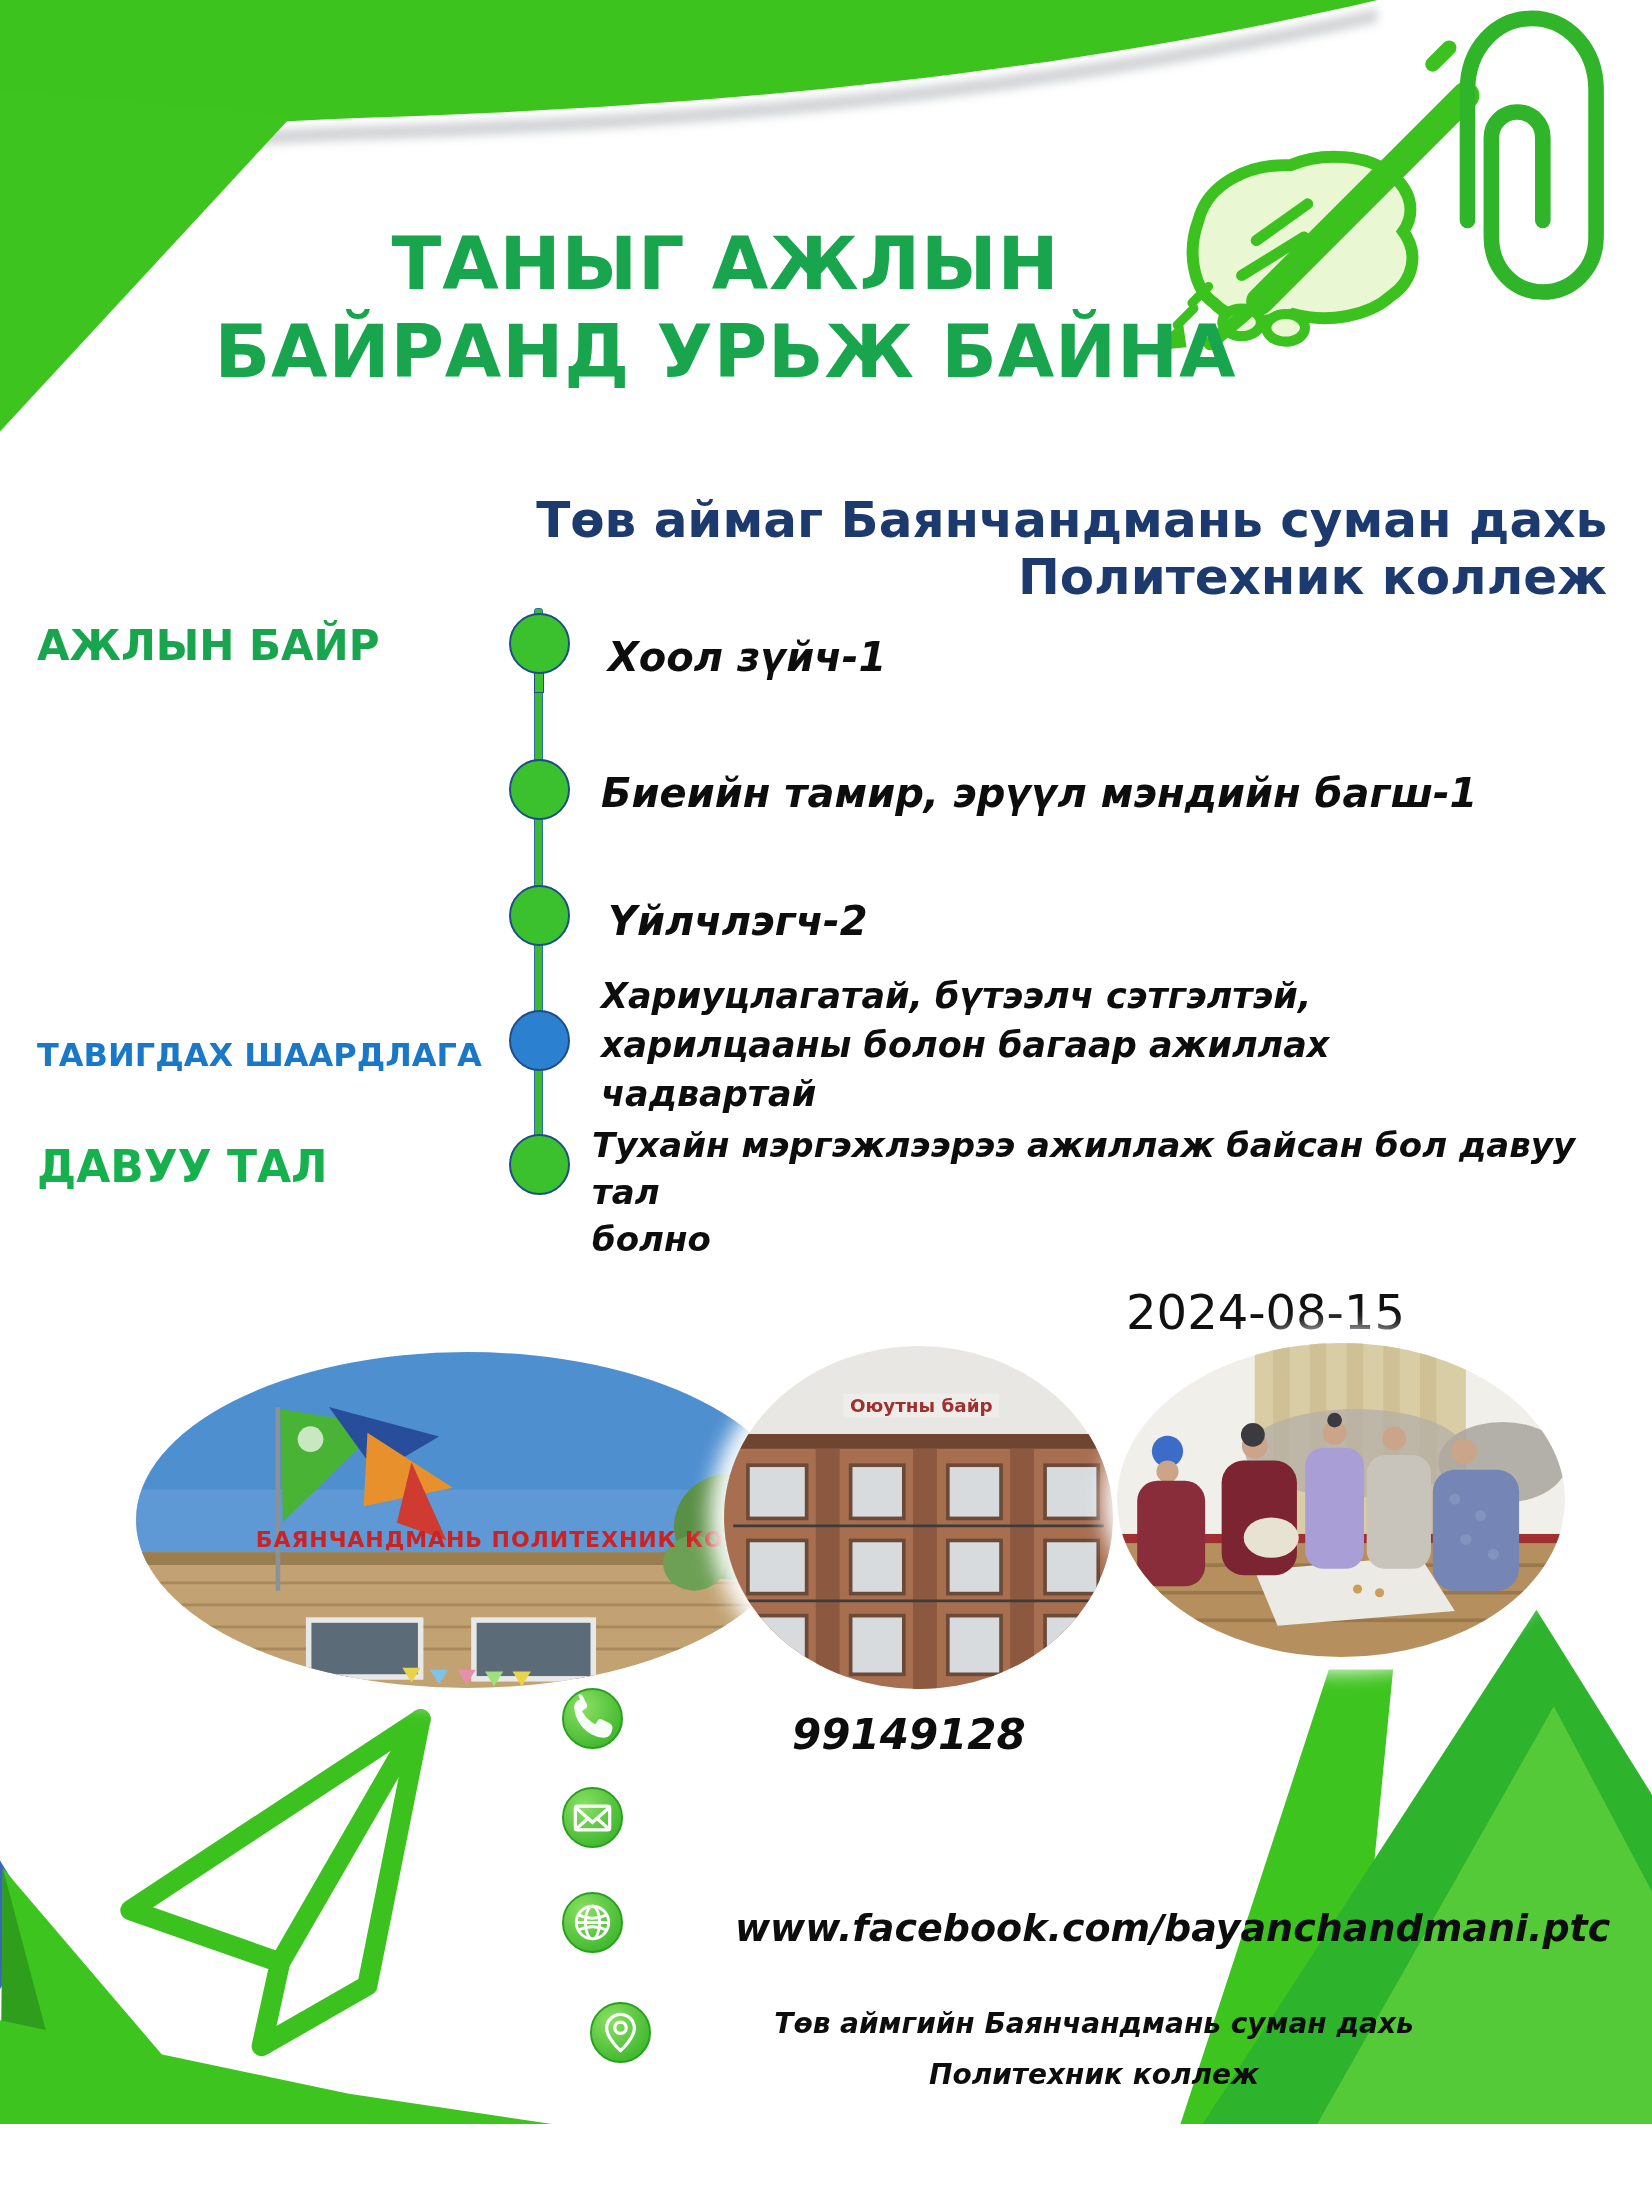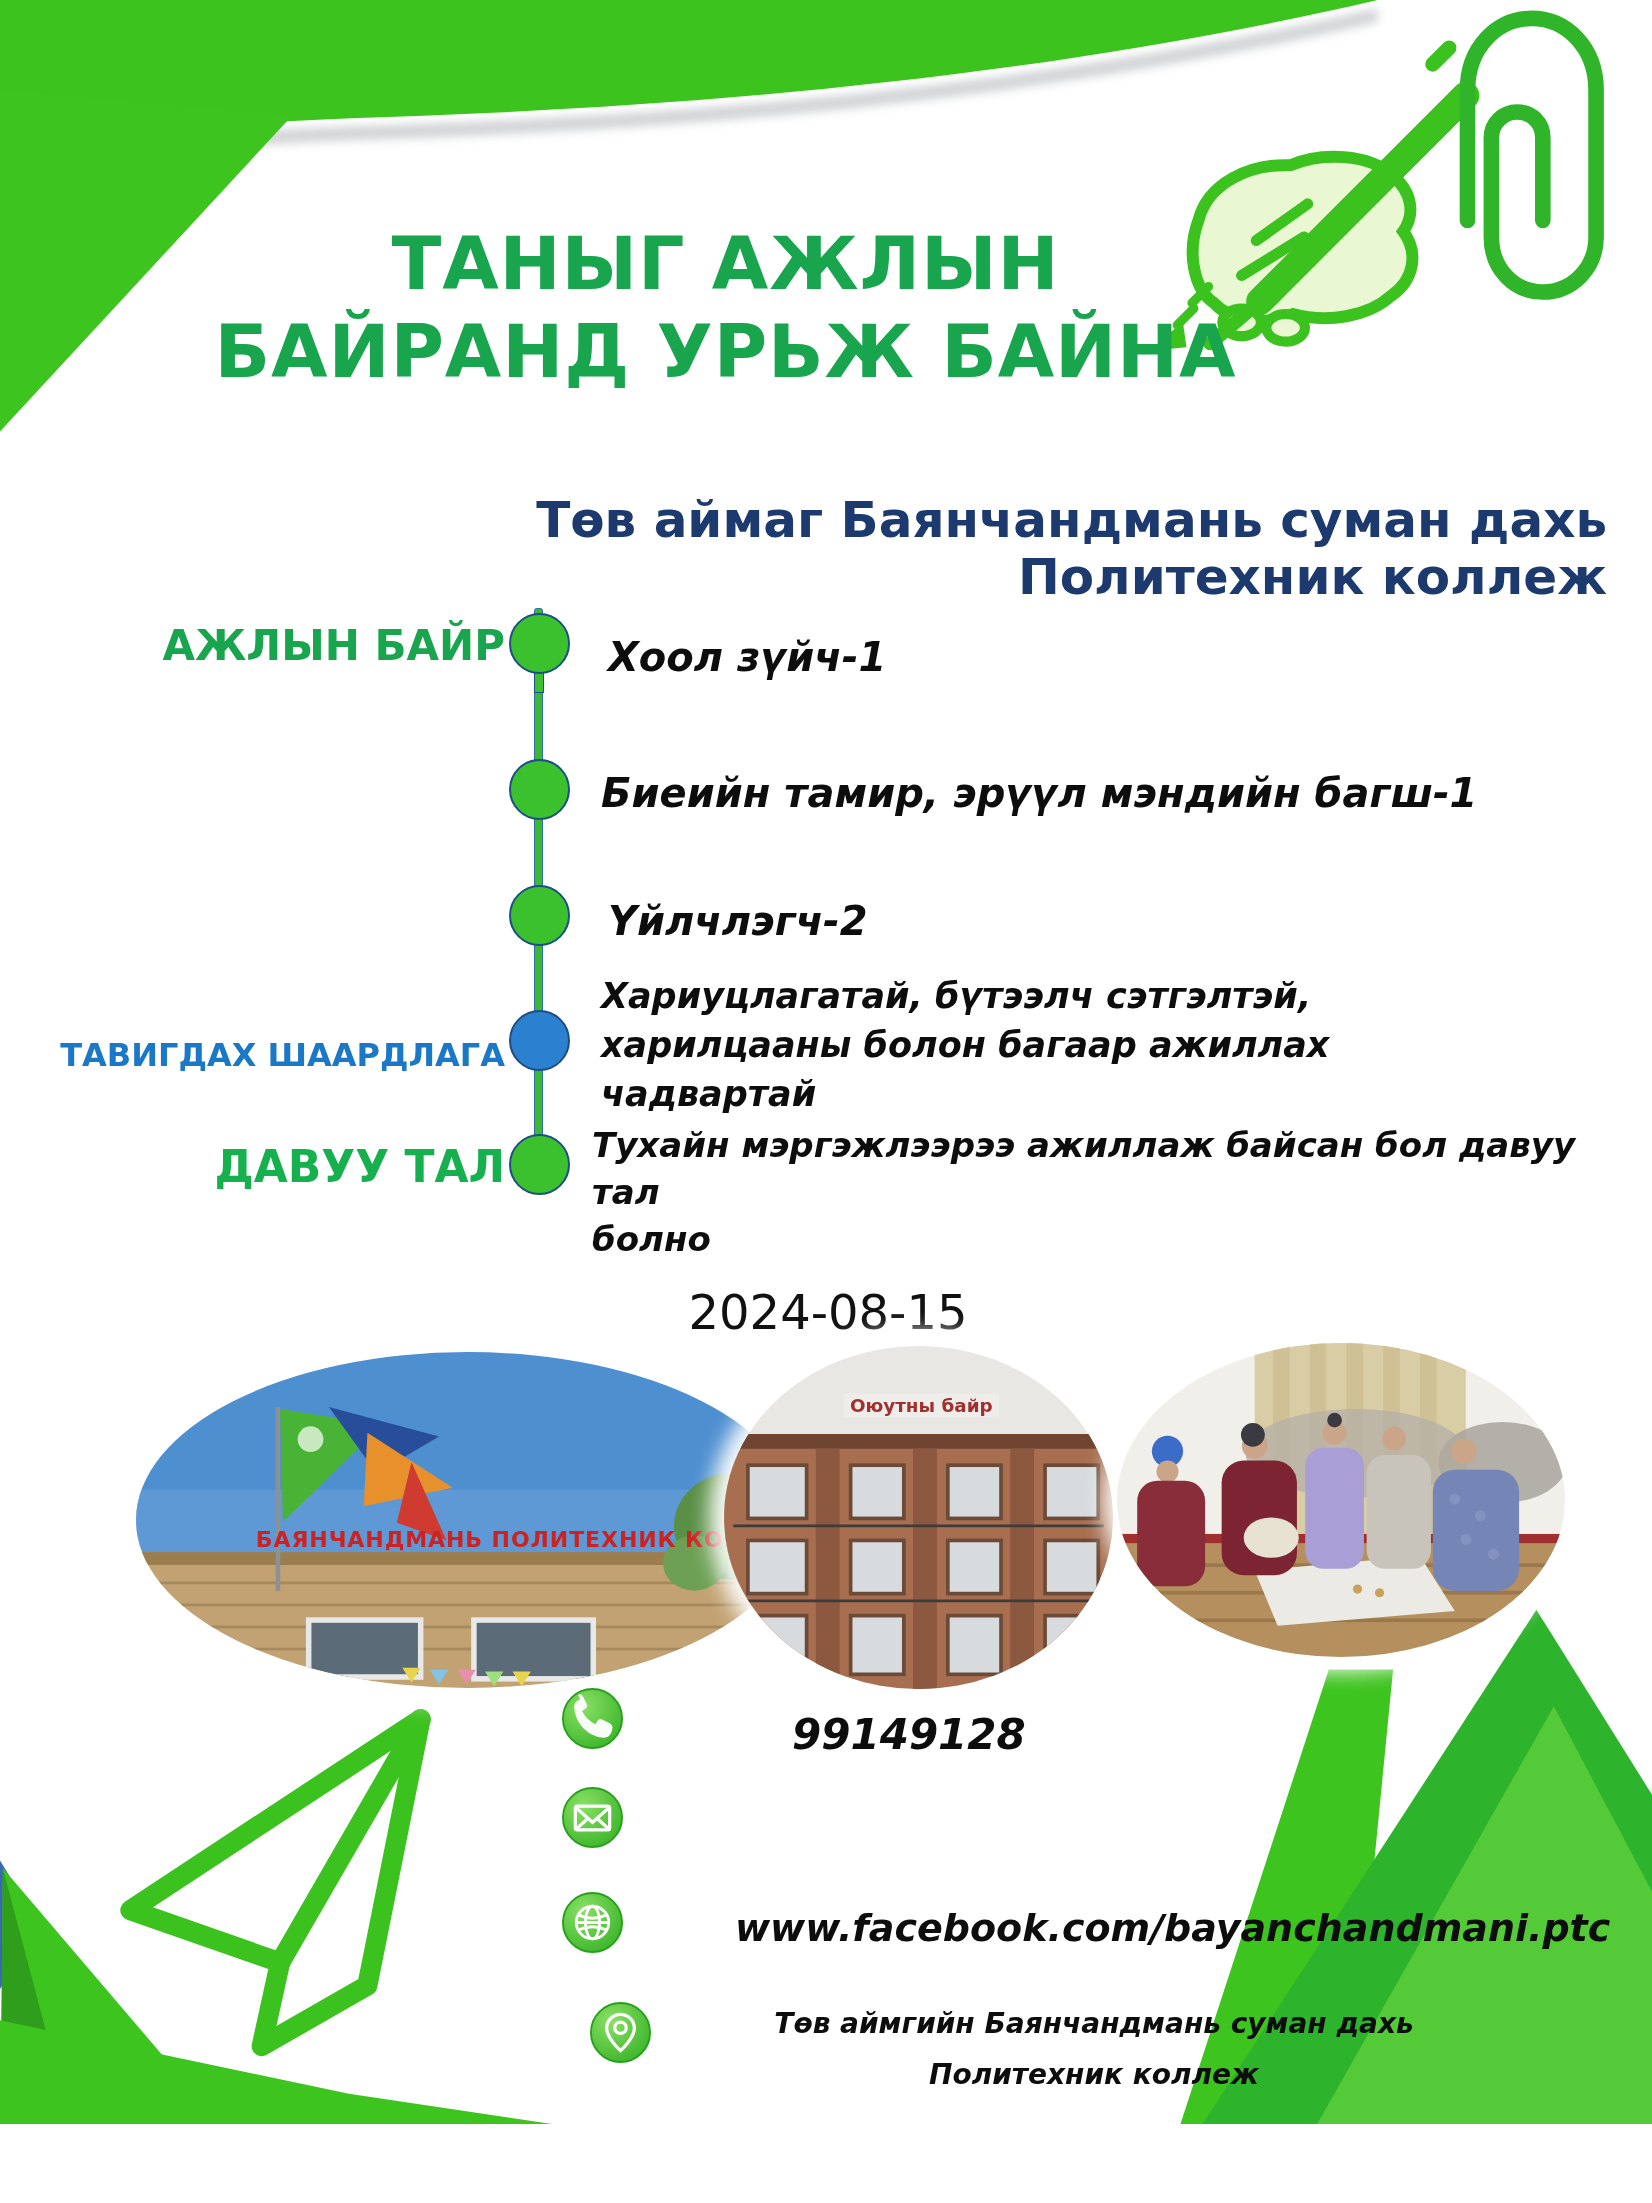--- a/index.html
+++ b/index.html
@@ -9,25 +9,25 @@
   .bg{left:0;top:0;width:1653px;height:2204px;}
   .title{left:92px;top:220px;width:1267px;text-align:center;
          font-size:73px;font-weight:bold;color:#18a54e;line-height:88px;letter-spacing:0.9px;}
   .subtitle{left:138px;top:492px;width:1469px;text-align:right;
             font-size:50px;font-weight:bold;color:#1d3a6e;line-height:57px;}
   .tl-line{left:534px;top:608px;width:7.3px;height:558px;background:#3cb92c;border:1.8px solid #2a6da8;border-radius:2.8px;}
   .node{width:61px;height:61px;border-radius:50%;border:2.8px solid #1d4f86;box-sizing:border-box;}
   .node-green{background:#3cc12e;}
   .node-blue{background:#2b80cf;}
   .stem{left:534px;top:643px;width:8.3px;height:48px;background:#3cc12e;border:1.8px solid #1d4f86;}
-  .leftlab{left:37px;width:468px;text-align:right;font-weight:bold;}
+  .leftlab{left:37px;width:468px;font-weight:bold;}
   .lab-green{color:#18a54e;}
   .lab-blue{color:#1b78c6;}
   .item{font-weight:bold;font-style:italic;color:#0d0d0d;}
-  .date{left:277px;top:1284px;width:1102px;text-align:center;font-size:48px;color:#111;}
+  .date{left:303px;top:1284px;width:1102px;text-align:right;font-size:48px;color:#111;}
   .oval{border-radius:50%;overflow:hidden;box-shadow:inset 0 0 42px 27.5px #ffffff, 0 0 20px 14.7px rgba(255,255,255,0.95);}
   .oval svg{display:block;}
   .icon-circle{width:61px;height:61px;}
   .contact{font-weight:bold;font-style:italic;color:#0d0d0d;}
   .addr{left:681px;top:1998px;width:826px;text-align:center;font-size:28px;line-height:51px;}
 </style>
 </head>
 <body>
 
 <div class="canvas">

